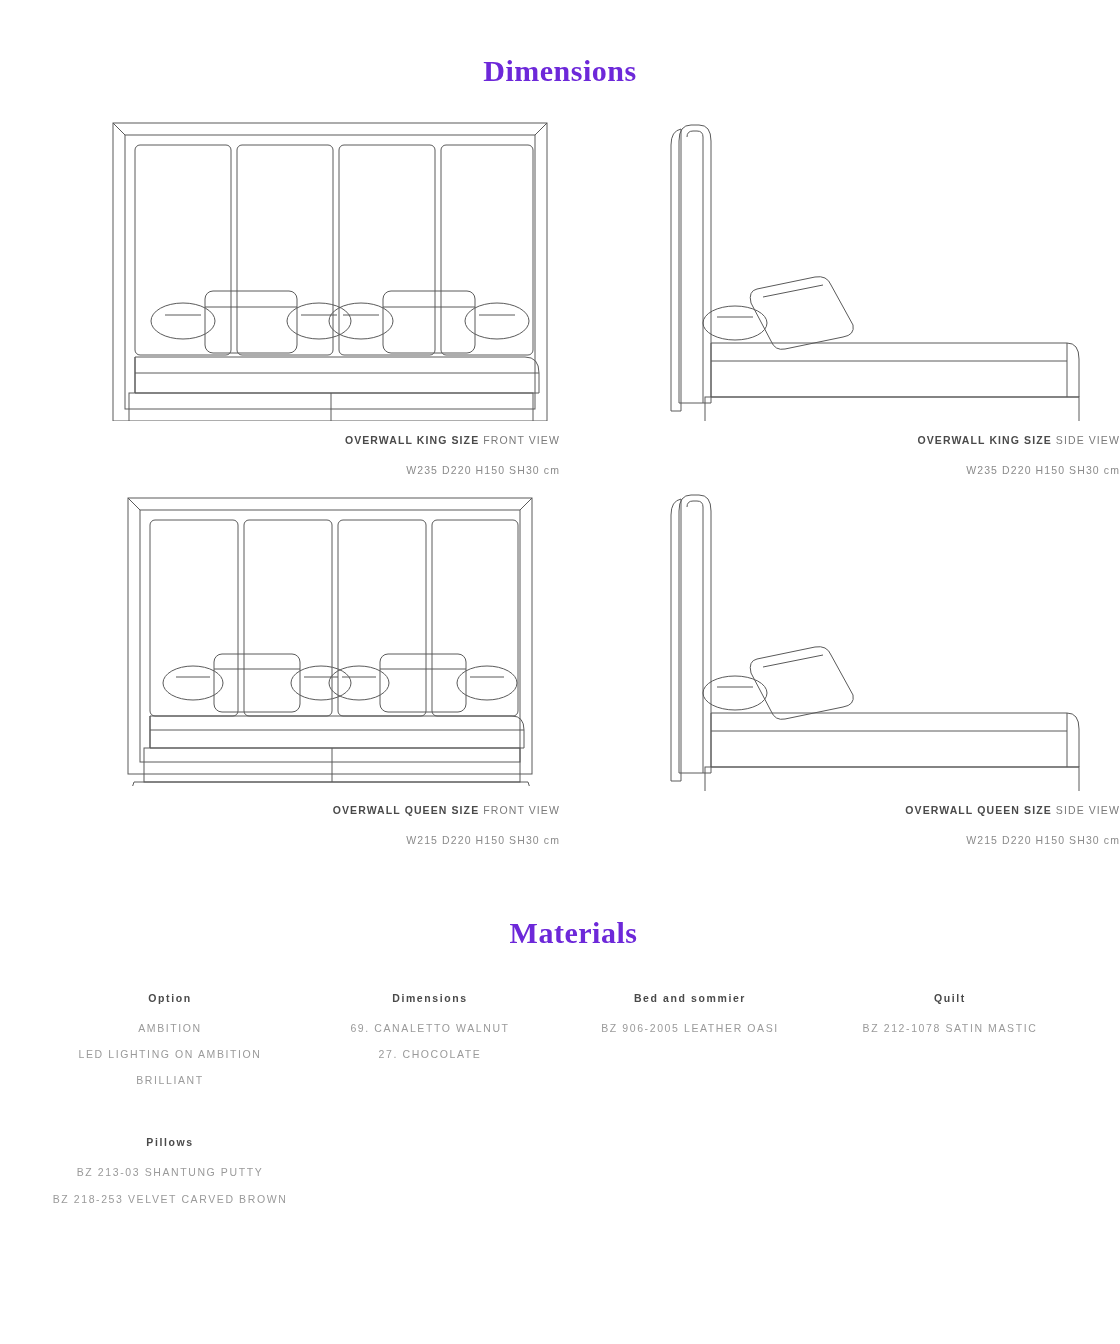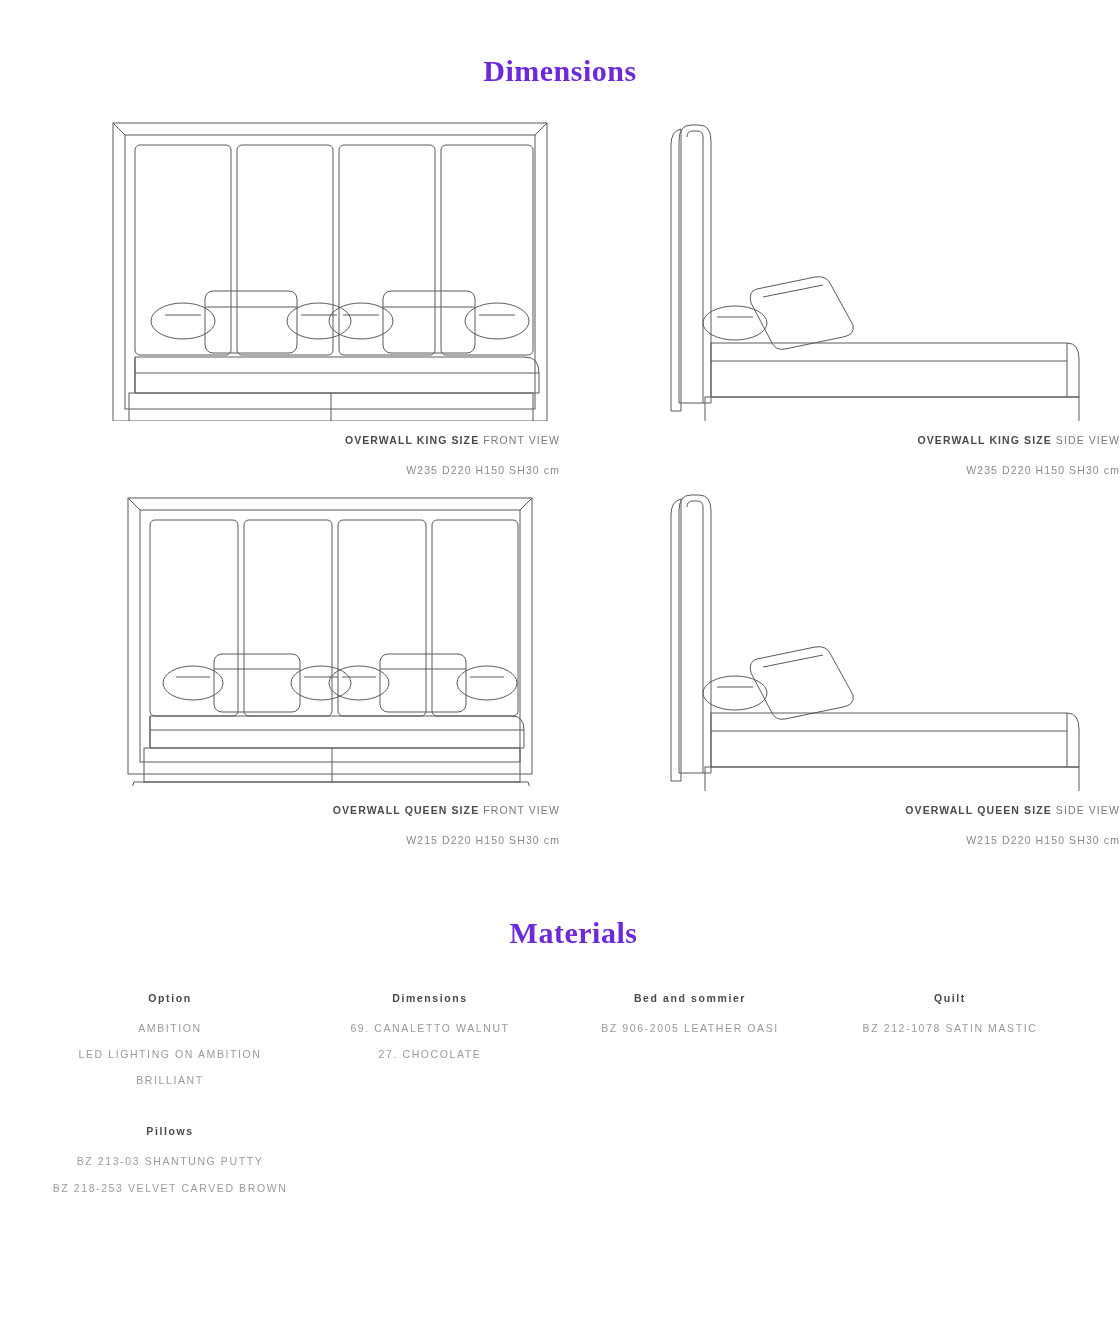--- a/index.html
+++ b/index.html
@@ -101,21 +101,21 @@
     margin-bottom: 18px;
   }
   .mat-item {
     font-size: 10.5px;
     letter-spacing: 1.6px;
     color: #9a9a9a;
     margin-bottom: 13px;
     line-height: 1.25;
   }
   .mat-block-2 {
-    margin-top: 25px;
+    margin-top: 36px;
   }
   .mat-row-2 {
     display: flex;
     padding: 0 40px;
     box-sizing: border-box;
   }
 </style>
 </head>
 <body>
 

